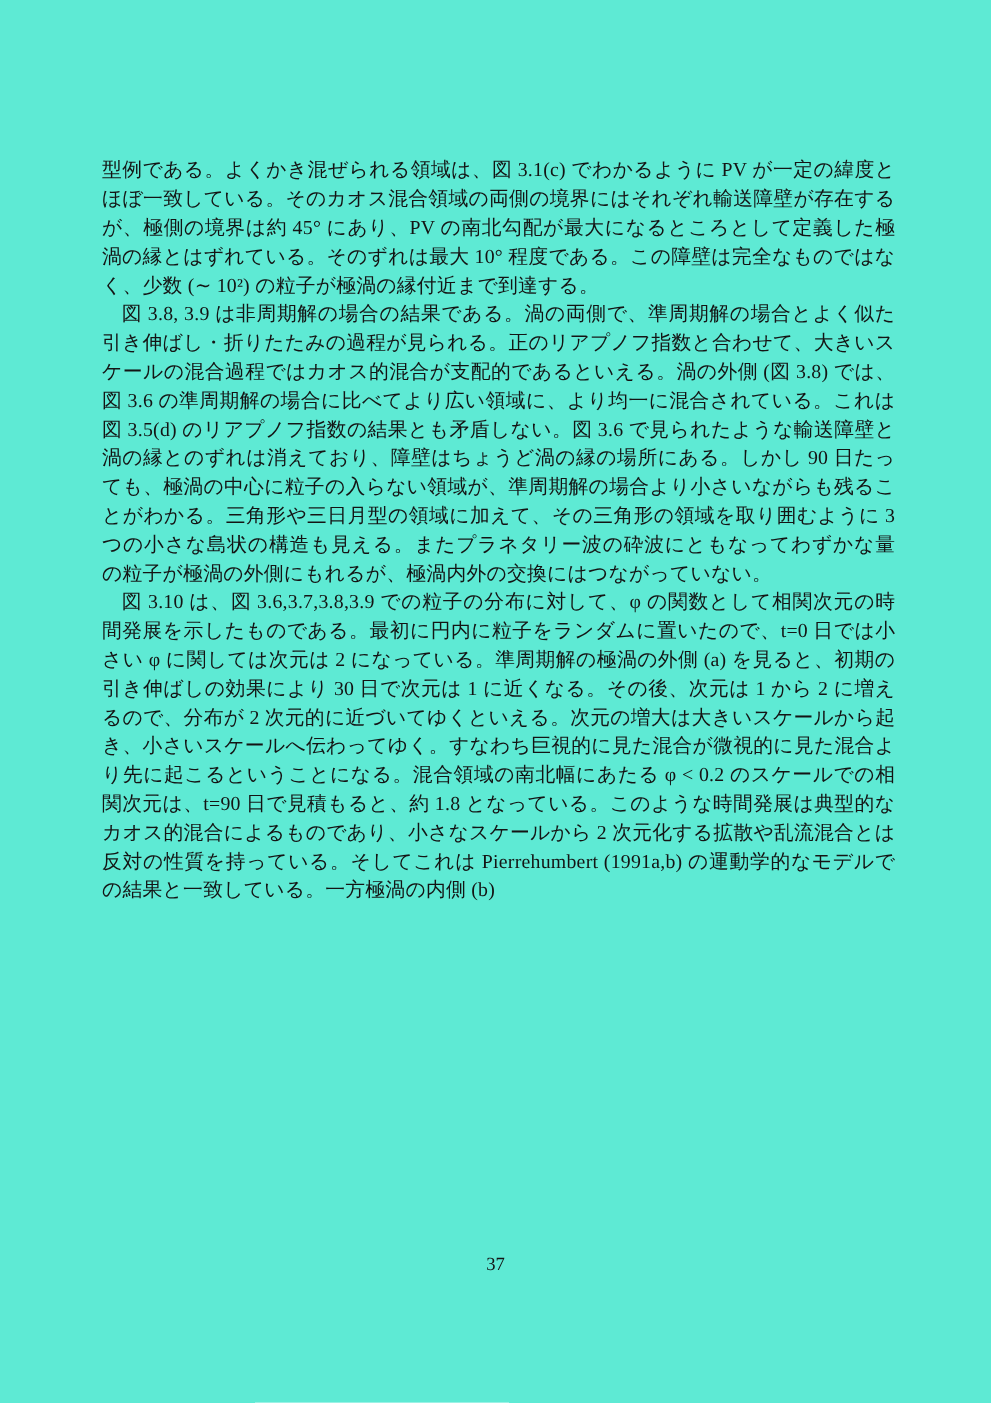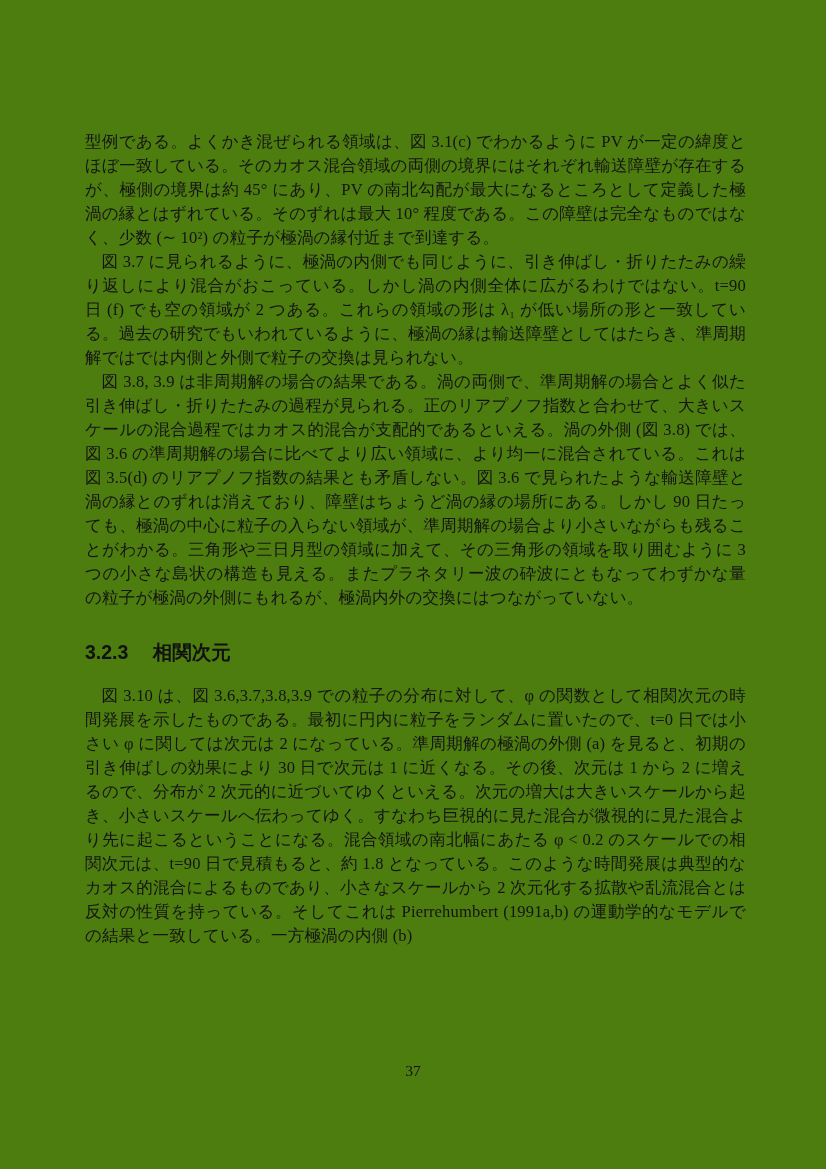--- a/index.html
+++ b/index.html
@@ -10,21 +10,21 @@
   body {
     width: 826px;
     height: 1169px;
     position: relative;
     font-family: "Liberation Serif", "DejaVu Serif", serif;
     color: #141414;
   }
   .page {
     position: absolute;
     inset: 0;
-    background: #4d7c0f;
+    background: #5eead4;
   }
   .text-block {
     position: absolute;
     left: 85px;
     top: 130px;
     width: 661px;
   }
   .para {
     margin: 0;
     font-size: 16.5px;
@@ -48,31 +48,25 @@
     margin-right: 19px;
   }
   .page-number {
     position: absolute;
     top: 1044px;
     left: 0;
     width: 100%;
     text-align: center;
     font-size: 15.5px;
     line-height: 20px;
-    margin-top: 17px;
   }
 </style>
 </head>
 <body>
 
 <div class="page">
   <div class="text-block">
     <p class="para">型例である。よくかき混ぜられる領域は、図 3.1(c) でわかるように PV が一定の緯度とほぼ一致している。そのカオス混合領域の両側の境界にはそれぞれ輸送障壁が存在するが、極側の境界は約 45° にあり、PV の南北勾配が最大になるところとして定義した極渦の縁とはずれている。そのずれは最大 10° 程度である。この障壁は完全なものではなく、少数 (∼ 10²) の粒子が極渦の縁付近まで到達する。</p>
-    <p class="para indent">図 3.7 に見られるように、極渦の内側でも同じように、引き伸ばし・折りたたみの繰り返しにより混合がおこっている。しかし渦の内側全体に広がるわけではない。t=90 日 (f) でも空の領域が 2 つある。これらの領域の形は λ₁ が低い場所の形と一致している。過去の研究でもいわれているように、極渦の縁は輸送障壁としてはたらき、準周期解ではでは内側と外側で粒子の交換は見られない。</p>
     <p class="para indent">図 3.8, 3.9 は非周期解の場合の結果である。渦の両側で、準周期解の場合とよく似た引き伸ばし・折りたたみの過程が見られる。正のリアプノフ指数と合わせて、大きいスケールの混合過程ではカオス的混合が支配的であるといえる。渦の外側 (図 3.8) では、図 3.6 の準周期解の場合に比べてより広い領域に、より均一に混合されている。これは図 3.5(d) のリアプノフ指数の結果とも矛盾しない。図 3.6 で見られたような輸送障壁と渦の縁とのずれは消えており、障壁はちょうど渦の縁の場所にある。しかし 90 日たっても、極渦の中心に粒子の入らない領域が、準周期解の場合より小さいながらも残ることがわかる。三角形や三日月型の領域に加えて、その三角形の領域を取り囲むように 3 つの小さな島状の構造も見える。またプラネタリー波の砕波にともなってわずかな量の粒子が極渦の外側にもれるが、極渦内外の交換にはつながっていない。</p>
-    <h2 class="section-heading">
-      <span class="sec-num">3.2.3</span>
-      <span class="sec-title">相関次元</span>
-    </h2>
     <p class="para indent">図 3.10 は、図 3.6,3.7,3.8,3.9 での粒子の分布に対して、φ の関数として相関次元の時間発展を示したものである。最初に円内に粒子をランダムに置いたので、t=0 日では小さい φ に関しては次元は 2 になっている。準周期解の極渦の外側 (a) を見ると、初期の引き伸ばしの効果により 30 日で次元は 1 に近くなる。その後、次元は 1 から 2 に増えるので、分布が 2 次元的に近づいてゆくといえる。次元の増大は大きいスケールから起き、小さいスケールへ伝わってゆく。すなわち巨視的に見た混合が微視的に見た混合より先に起こるということになる。混合領域の南北幅にあたる φ &lt; 0.2 のスケールでの相関次元は、t=90 日で見積もると、約 1.8 となっている。このような時間発展は典型的なカオス的混合によるものであり、小さなスケールから 2 次元化する拡散や乱流混合とは反対の性質を持っている。そしてこれは Pierrehumbert (1991a,b) の運動学的なモデルでの結果と一致している。一方極渦の内側 (b)</p>
   </div>
   <div class="page-number">37</div>
 </div>
 
 </body></html>

